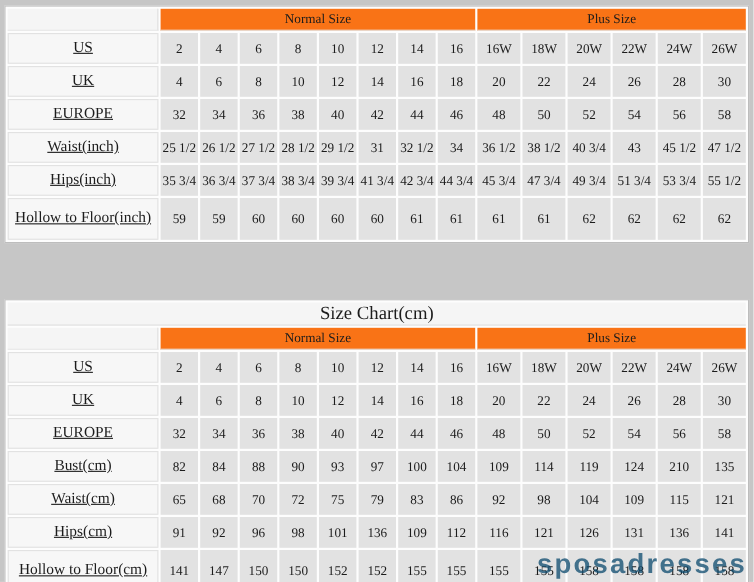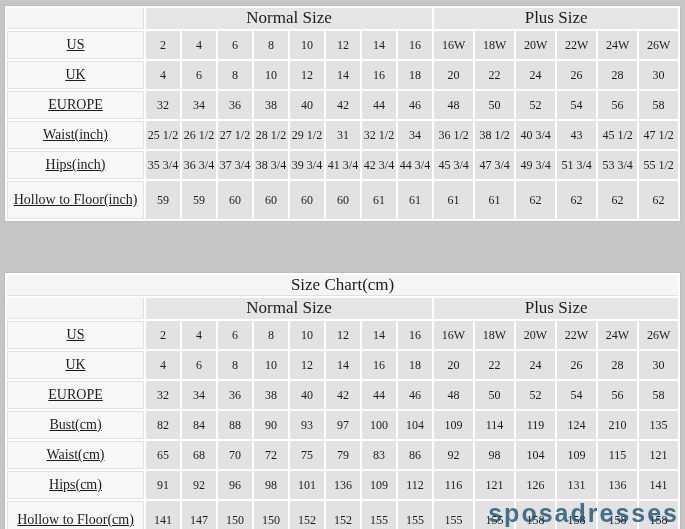--- a/index.html
+++ b/index.html
@@ -26,21 +26,21 @@
   col.c-plus{width:39px}
   td{
     text-align:center;vertical-align:middle;
     padding:0;overflow:hidden;white-space:nowrap;
   }
   td.title{
     background:#f5f5f5;font-size:17px;height:20px;
     border-bottom:1px solid #e0e0e0;
   }
   td.group{
-    background:#e5e5e5;font-size:17px;height:19px;
+    background:#f97316;font-size:12px;height:19px;
     border-bottom:1px solid #e6e6e6;
   }
   td.corner{
     background:#f5f5f5;
     border-right:1px solid #dedede;border-bottom:1px solid #e6e6e6;
   }
   td.label{
     background:#f7f7f7;font-size:14px;
     border:1px solid #e2e2e2;
     text-decoration:underline;

